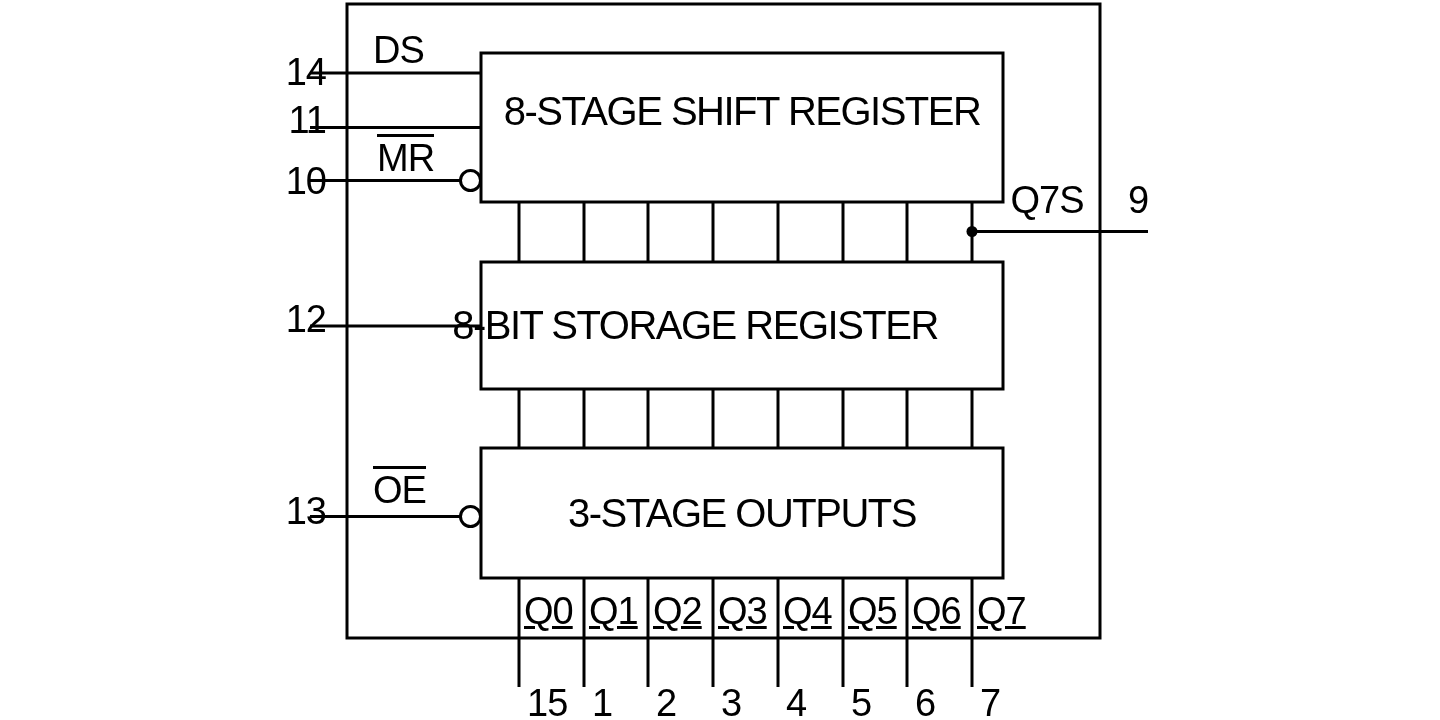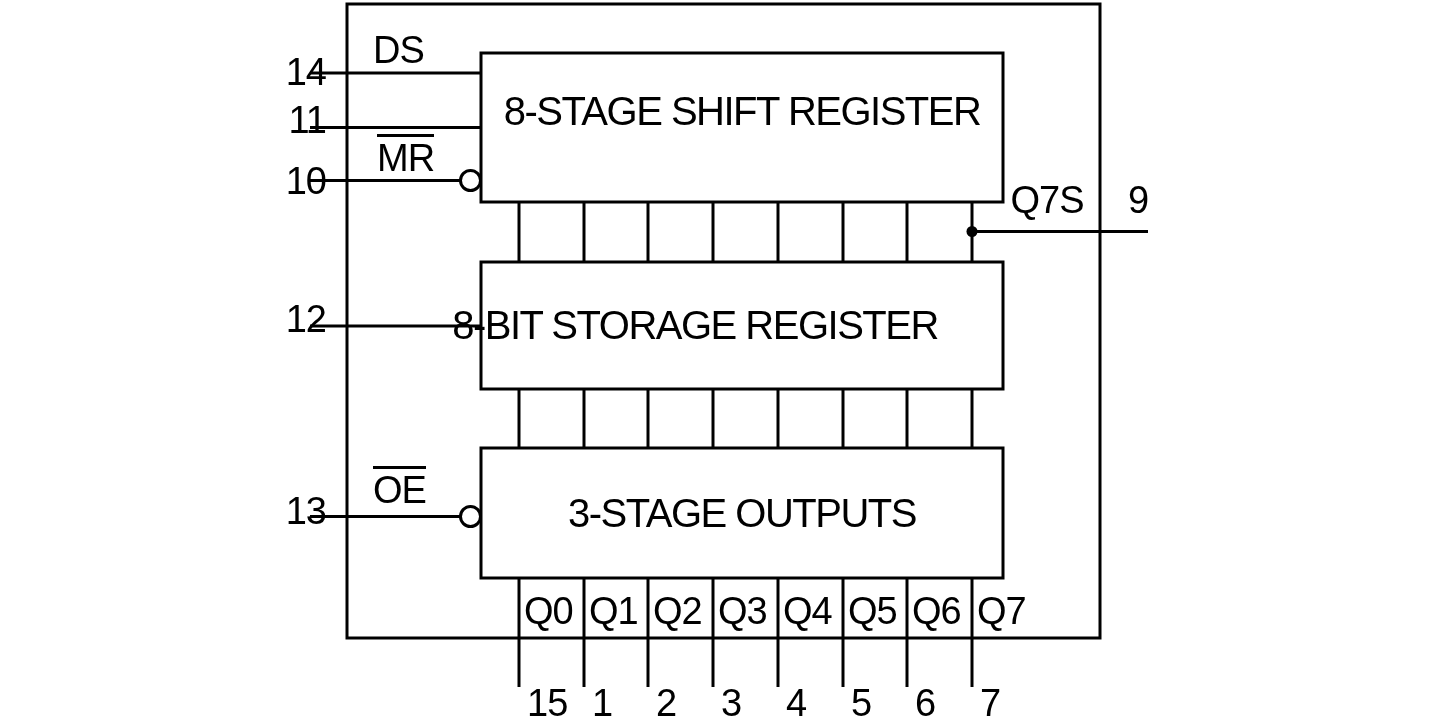--- a/index.html
+++ b/index.html
@@ -36,21 +36,21 @@
     align-items:center;
     justify-content:center;
     font-size:40px;
     letter-spacing:-1.5px;
     white-space:nowrap;
   }
   .bt1{left:481px;top:53px;width:522px;height:116px;}
   .bt2{left:481px;top:262px;width:428px;height:127px;}
   .bt3{left:481px;top:448px;width:522px;height:130px;}
   .qlabels div, .qnums div{position:absolute;font-size:38px;line-height:1;letter-spacing:-1px;}
-  .qlabels div{top:592px;}
+  .qlabels div{top:592px;text-decoration:underline;}
   .qnums div{top:684px;}
   .qlabels div:nth-child(1){left:524px}
   .qlabels div:nth-child(2){left:589px}
   .qlabels div:nth-child(3){left:653px}
   .qlabels div:nth-child(4){left:718px}
   .qlabels div:nth-child(5){left:783px}
   .qlabels div:nth-child(6){left:848px}
   .qlabels div:nth-child(7){left:912px}
   .qlabels div:nth-child(8){left:977px}
   .qnums div:nth-child(1){left:527px}

